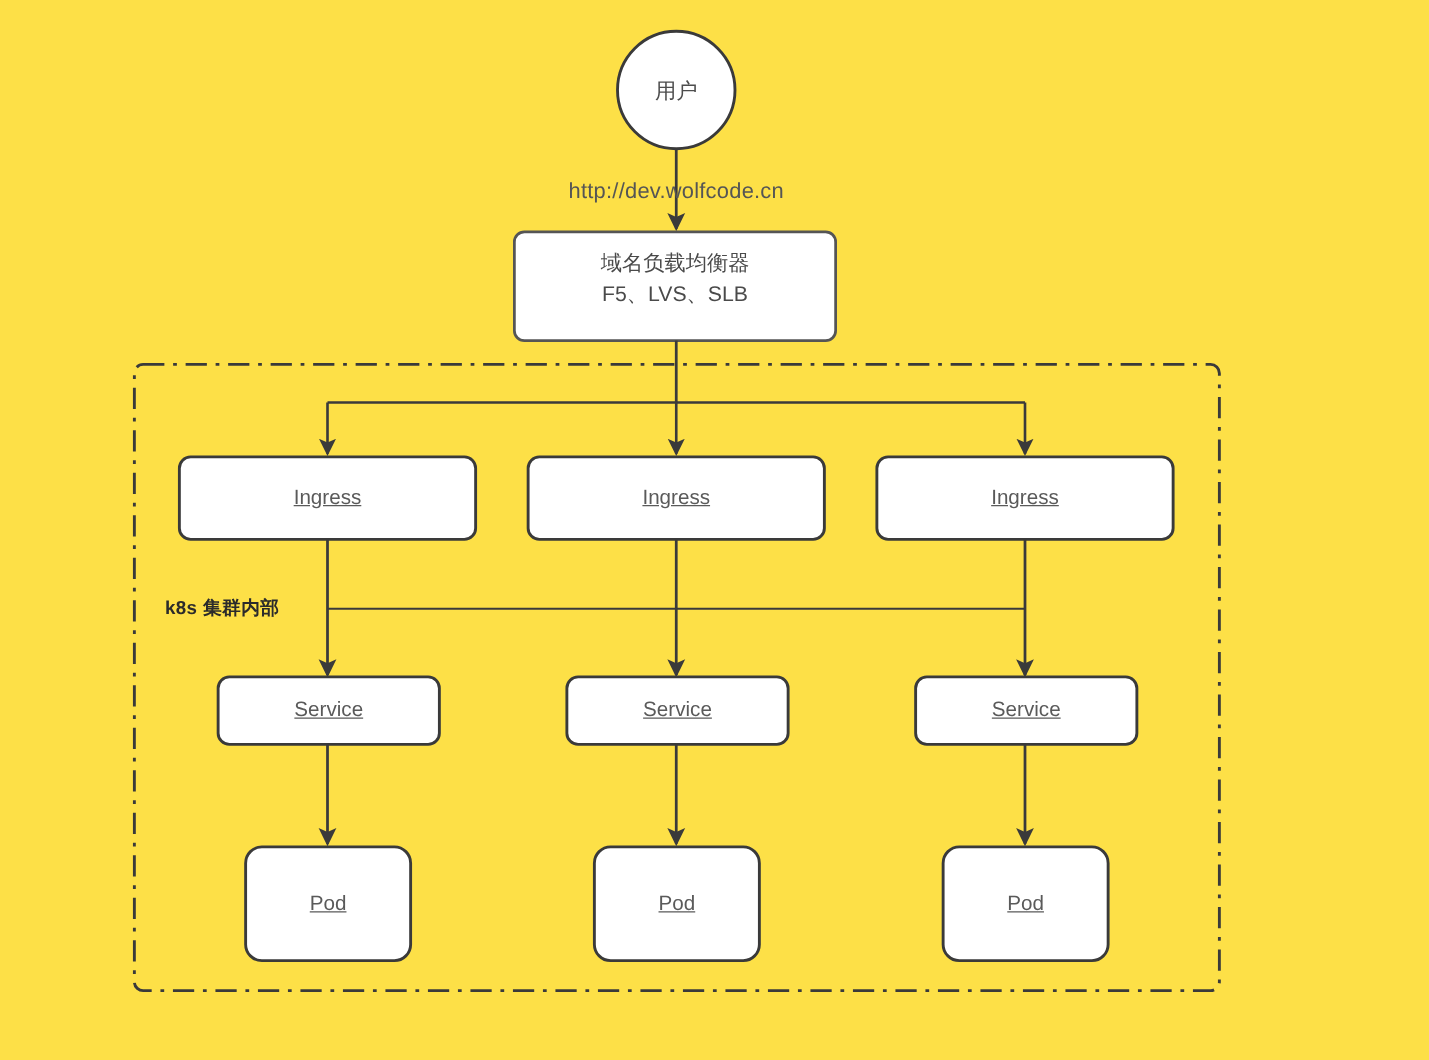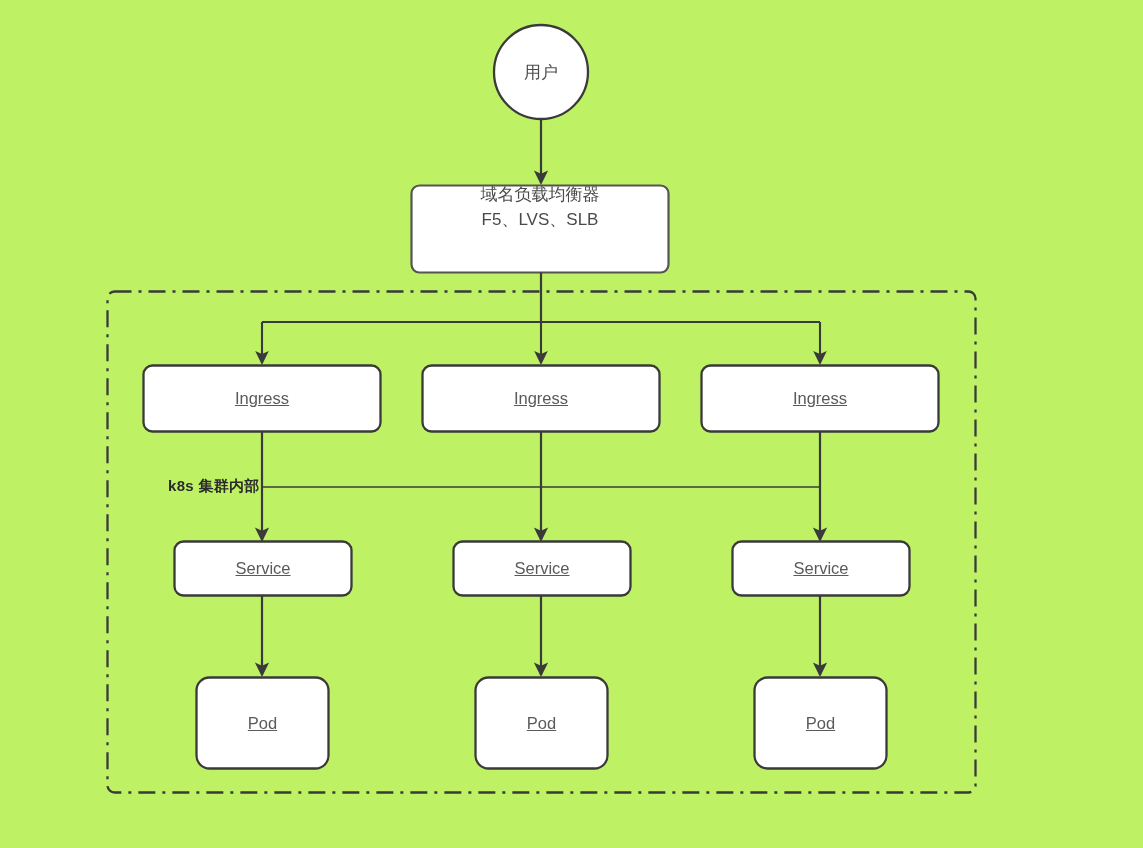--- a/index.html
+++ b/index.html
@@ -7,21 +7,21 @@
     padding: 0;
     background: #ffffff;
   }
   body {
     font-family: "Liberation Sans", "DejaVu Sans", sans-serif;
   }
   #canvas {
     position: relative;
     width: 1143px;
     height: 848px;
-    background: #bef264;
+    background: #fde047;
     overflow: hidden;
   }
   svg.layer {
     position: absolute;
     top: 0;
     left: 0;
     width: 1143px;
     height: 848px;
   }
   .node-label {
@@ -107,25 +107,26 @@
     <line x1="541" y1="595.5" x2="541" y2="675" stroke="#3a3a3a" stroke-width="2.2" marker-end="url(#arrow)"></line>
     <line x1="820" y1="595.5" x2="820" y2="675" stroke="#3a3a3a" stroke-width="2.2" marker-end="url(#arrow)"></line>
 
     <rect x="196.5" y="677.5" width="132" height="91" rx="13" ry="13" fill="#ffffff" stroke="#3a3a3a" stroke-width="2.3"></rect>
     <rect x="475.5" y="677.5" width="132" height="91" rx="13" ry="13" fill="#ffffff" stroke="#3a3a3a" stroke-width="2.3"></rect>
     <rect x="754.5" y="677.5" width="132" height="91" rx="13" ry="13" fill="#ffffff" stroke="#3a3a3a" stroke-width="2.3"></rect>
   </svg>
 
   <div class="node-label lbl-user" style="left:494px; top:58px; width:94px; height:28px;">用户</div>
 
+  <div class="node-label lbl-url" style="left:401px; top:139px; width:280px; height:26px;">http://dev.wolfcode.cn</div>
 
-  <div class="node-label lbl-lb" style="left:411px; top:179px; width:258px; height:56px;">域名负载均衡器
+  <div class="node-label lbl-lb" style="left:411px; top:195px; width:258px; height:56px;">域名负载均衡器
 F5、LVS、SLB</div>
 
-  <div class="node-label lbl-k8s" style="left:132px; top:474px; width:170px; height:24px;margin-left:36px;">k8s 集群内部</div>
+  <div class="node-label lbl-k8s" style="left:132px; top:474px; width:170px; height:24px;">k8s 集群内部</div>
 
   <div class="node-label lbl-box" style="left:143px; top:365px; width:238px; height:67px;">Ingress</div>
   <div class="node-label lbl-box" style="left:422px; top:365px; width:238px; height:67px;">Ingress</div>
   <div class="node-label lbl-box" style="left:701px; top:365px; width:238px; height:67px;">Ingress</div>
 
   <div class="node-label lbl-box" style="left:174px; top:541px; width:178px; height:55px;">Service</div>
   <div class="node-label lbl-box" style="left:453px; top:541px; width:178px; height:55px;">Service</div>
   <div class="node-label lbl-box" style="left:732px; top:541px; width:178px; height:55px;">Service</div>
 
   <div class="node-label lbl-box" style="left:196px; top:677px; width:133px; height:92px;">Pod</div>

